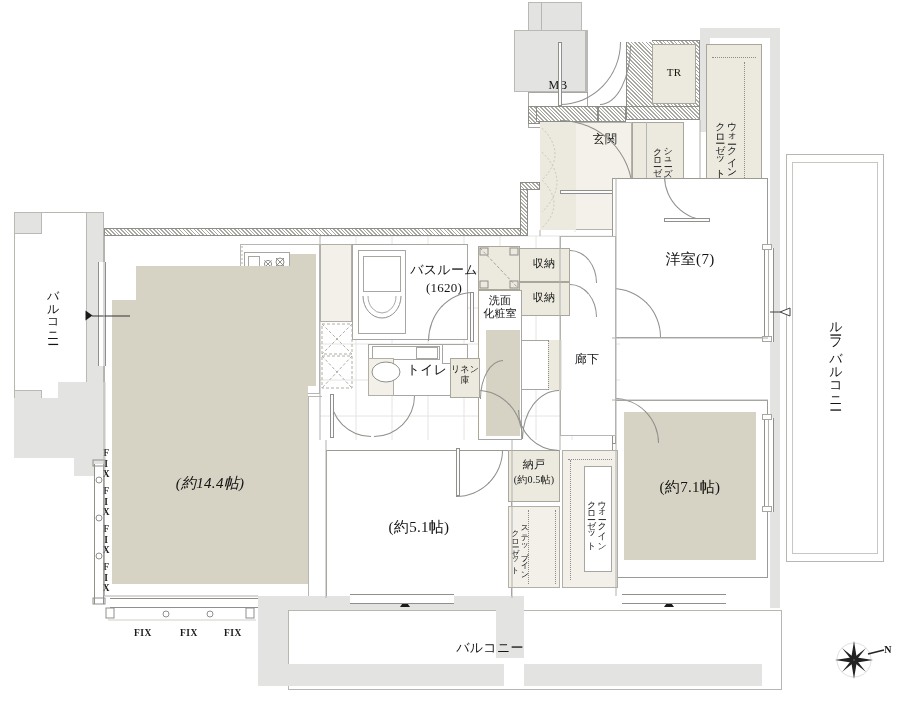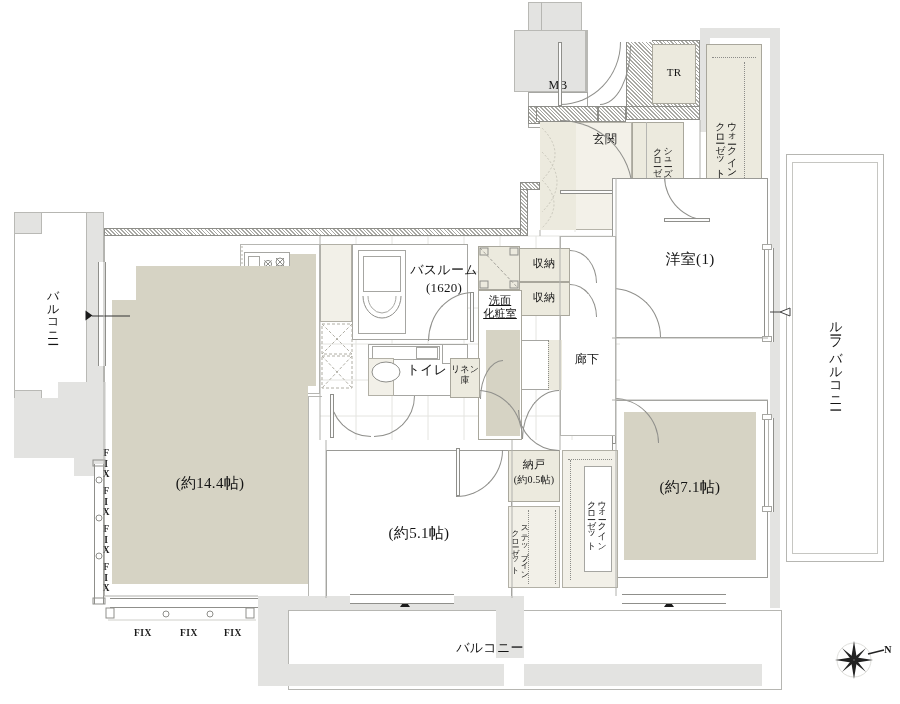--- a/index.html
+++ b/index.html
@@ -120,21 +120,21 @@
         <path d="M542,152 q30,30 0,60"></path>
       <path d="M542,180 q24,24 0,48"></path>
     </g>
   </svg>
 
   <div class="arc arc-br" style="left:560px;top:42px;width:60px;height:62px;"></div>
   <div class="leaf" style="left:558px;top:42px;width:2px;height:62px;"></div>
   <div class="arc arc-br" style="left:600px;top:46px;width:30px;height:58px;"></div>
 
   <div class="abs floor-room" style="left:612px;top:178px;width:156px;height:160px;"></div>
-  <div class="lbl f15" style="left:612px;top:250px;width:156px;">洋室(1)</div>
+  <div class="lbl f15" style="left:612px;top:250px;width:156px;">洋室(7)</div>
   <div class="arc arc-bl" style="left:664px;top:176px;width:44px;height:44px;"></div>
   <div class="leaf" style="left:664px;top:218px;width:44px;height:2px;"></div>
   <div class="arc arc-tr" style="left:612px;top:288px;width:48px;height:48px;"></div>
   <div class="leaf" style="left:610px;top:288px;width:2px;height:48px;"></div>
 
   <div class="abs" style="left:764px;top:248px;width:10px;height:94px;background:#ffffff;border-left:1px solid #8f8f8b;border-right:1px solid #8f8f8b;"></div>
   <div class="abs thinline" style="left:768px;top:248px;width:1px;height:94px;"></div>
   <div class="abs white-box" style="left:762px;top:244px;width:10px;height:6px;"></div>
   <div class="abs white-box" style="left:762px;top:336px;width:10px;height:6px;"></div>
 
@@ -170,21 +170,21 @@
     <g stroke="#8f8f8b" stroke-width="1" fill="none">
       <rect x="480" y="248" width="8" height="7"></rect>
         <rect x="510" y="248" width="8" height="7"></rect>
       <rect x="480" y="281" width="8" height="7"></rect>
         <rect x="510" y="281" width="8" height="7"></rect>
     </g>
   </svg>
 
   <div class="abs" style="left:478px;top:290px;width:44px;height:150px;background:#ffffff;border:1px solid #a9a79c;"></div>
   <div class="abs tatami" style="left:486px;top:330px;width:34px;height:106px;"></div>
-  <div class="lbl f11" style="left:476px;top:294px;width:48px;text-decoration:underline;">洗面
+  <div class="lbl f11" style="left:476px;top:294px;width:48px;">洗面
 化粧室</div>
   <div class="arc arc-tr" style="left:478px;top:390px;width:44px;height:48px;"></div>
   <div class="arc arc-tl" style="left:522px;top:390px;width:36px;height:48px;"></div>
 
   <div class="abs white-box" style="left:352px;top:244px;width:116px;height:96px;"></div>
   <div class="abs white-box" style="left:358px;top:250px;width:48px;height:84px;"></div>
   <div class="abs white-box" style="left:363px;top:256px;width:38px;height:36px;"></div>
   <svg class="ov">
     <path d="M363,296 a19,22 0 0 0 38,0" fill="none" stroke="#8f8f8b" stroke-width="1"></path>
     <path d="M368,296 a14,17 0 0 0 28,0" fill="none" stroke="#a8a8a4" stroke-width="1"></path>
@@ -243,36 +243,36 @@
         <line x1="352" y1="324" x2="322" y2="354"></line>
     </g>
     <g stroke="#b0aea4" stroke-width="1" stroke-dasharray="3 2" fill="none">
       <line x1="326" y1="248" x2="350" y2="318"></line>
     </g>
   </svg>
   <div class="abs closet-lite" style="left:320px;top:244px;width:32px;height:78px;"></div>
 
   <div class="abs tatami" style="left:136px;top:266px;width:172px;height:204px;"></div>
   <div class="abs tatami" style="left:112px;top:300px;width:196px;height:284px;"></div>
-  <div class="lbl f15" style="left:110px;top:474px;width:200px;">(約14.4帖)</div>
+  <div class="lbl f15" style="left:110px;top:474px;width:200px;font-style:italic;">(約14.4帖)</div>
 
   <div class="abs hatch" style="left:104px;top:228px;width:424px;height:8px;"></div>
   <div class="abs hatch" style="left:520px;top:188px;width:8px;height:48px;"></div>
   <div class="abs hatch" style="left:520px;top:182px;width:20px;height:8px;"></div>
 
   <div class="abs thinline" style="left:104px;top:236px;width:1px;height:360px;"></div>
   <div class="abs thinline" style="left:308px;top:396px;width:1px;height:200px;"></div>
   <div class="abs thinline" style="left:308px;top:396px;width:14px;height:1px;"></div>
 
   <div class="arc arc-bl" style="left:330px;top:396px;width:40px;height:40px;"></div>
   <div class="leaf" style="left:330px;top:394px;width:2px;height:42px;"></div>
   <div class="arc arc-br" style="left:374px;top:396px;width:40px;height:40px;"></div>
 
   <div class="abs floor-room" style="left:326px;top:450px;width:186px;height:148px;"></div>
-  <div class="lbl f15" style="left:326px;top:518px;width:186px;margin-top:6px;">(約5.1帖)</div>
+  <div class="lbl f15" style="left:326px;top:518px;width:186px;">(約5.1帖)</div>
   <div class="arc arc-br" style="left:456px;top:450px;width:46px;height:46px;"></div>
   <div class="leaf" style="left:456px;top:448px;width:2px;height:46px;"></div>
 
   <div class="abs closet" style="left:508px;top:450px;width:52px;height:52px;"></div>
   <div class="lbl f11" style="left:508px;top:458px;width:52px;">納戸</div>
   <div class="lbl f10" style="left:506px;top:474px;width:56px;">(約0.5帖)</div>
   <div class="arc arc-bl" style="left:518px;top:410px;width:40px;height:40px;"></div>
 
   <div class="abs closet-lite" style="left:508px;top:506px;width:52px;height:82px;"></div>
   <div class="abs" style="left:528px;top:510px;width:28px;height:74px;border-left:1px dotted #8c8c88;border-right:1px dotted #8c8c88;"></div>

